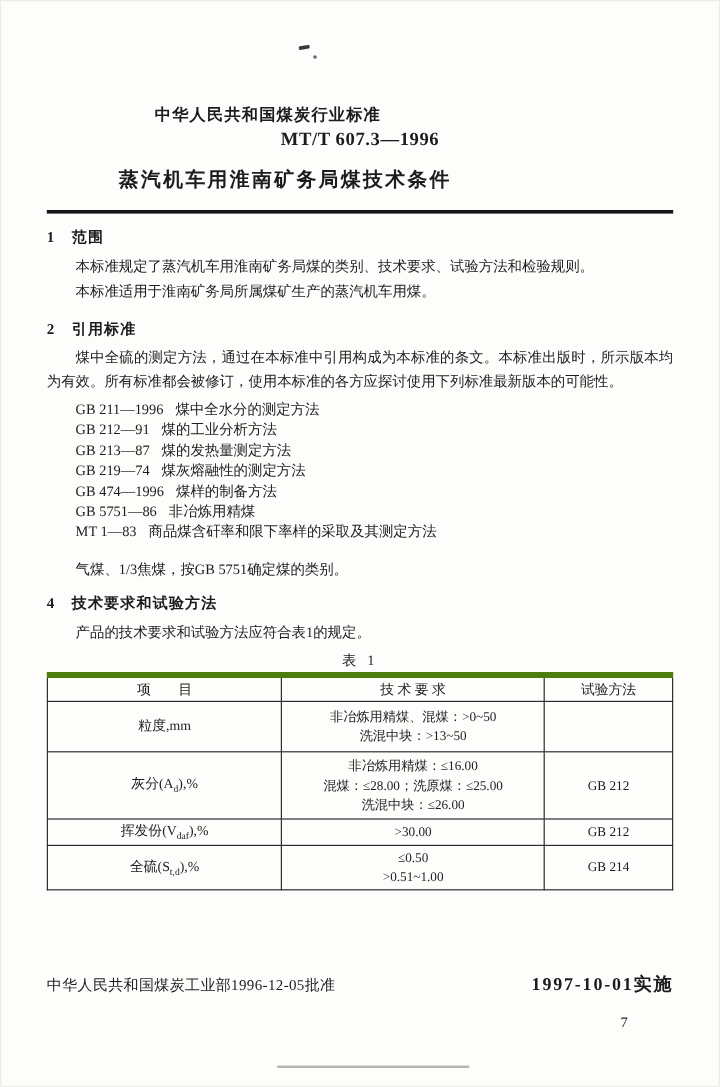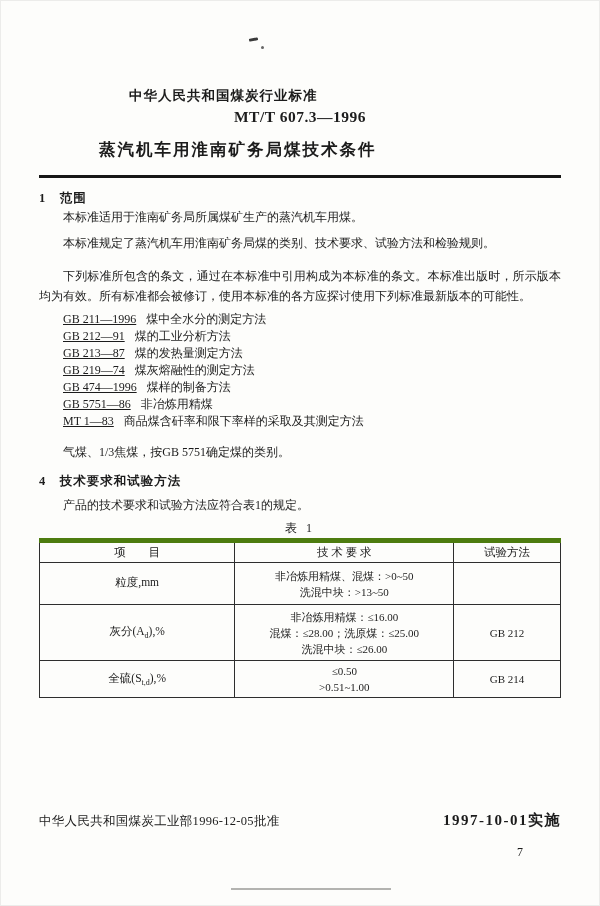--- a/index.html
+++ b/index.html
@@ -40,21 +40,21 @@
   .sec-heading { font-size: 12.5px; font-weight: bold; line-height: 17px; letter-spacing: 1px; }
   p.body {
     font-size: 12px; line-height: 21px; text-indent: 2em;
     text-align: justify; margin-top: 5px;
   }
   p.body.cont { margin-top: 0; }
   p.intro { line-height: 20px; margin-top: 5px; }
 
   .ref-list { margin: 5px 0 0 24px; }
   .ref-item { display: flex; gap: 10px; font-size: 12px; line-height: 17px; }
-  .ref-code { white-space: nowrap; text-decoration: underline; }
+  .ref-code { white-space: nowrap; }
 
   .tbl-caption { text-align: center; font-size: 12px; margin-top: 6px; line-height: 13.5px; letter-spacing: 3px; }
   table.spec { width: 100%; border-collapse: collapse; margin-top: 3px; font-size: 11px; }
   table.spec th, table.spec td {
     border: 1px solid #2e2e2e; padding: 2px 4px;
     text-align: center; vertical-align: middle; font-weight: normal;
   }
   table.spec { border-top: 5px solid #4d7c0f; }
   table.spec thead th { height: 20px; font-size: 11.5px; }
   tr.r1 td { height: 42px; }
@@ -81,26 +81,27 @@
   <div class="scan-artifact"></div>
   <div class="scan-dot"></div>
 
   <div class="std-label">中华人民共和国煤炭行业标准</div>
   <div class="std-number">MT/T 607.3—1996</div>
   <h1 class="doc-title">蒸汽机车用淮南矿务局煤技术条件</h1>
   <div class="head-rule"></div>
 
   <div class="section">
     <h2 class="sec-heading">1　范围</h2>
+    <p class="body">本标准规定了蒸汽机车用淮南矿务局煤的类别、技术要求、试验方法和检验规则。</p>
     <p class="body cont">本标准适用于淮南矿务局所属煤矿生产的蒸汽机车用煤。</p>
-    <p class="body">本标准规定了蒸汽机车用淮南矿务局煤的类别、技术要求、试验方法和检验规则。</p>
   </div>
 
   <div class="section">
-    <p class="body intro">下列标准所包含的条文，通过在本标准中引用构成为本标准的条文。本标准出版时，所示版本均为有效。所有标准都会被修订，使用本标准的各方应探讨使用下列标准最新版本的可能性。</p>
+    <h2 class="sec-heading">2　引用标准</h2>
+    <p class="body intro">煤中全硫的测定方法，通过在本标准中引用构成为本标准的条文。本标准出版时，所示版本均为有效。所有标准都会被修订，使用本标准的各方应探讨使用下列标准最新版本的可能性。</p>
     <div class="ref-list">
       <div class="ref-item">
         <span class="ref-code">GB 211—1996</span>
         <span class="ref-title">煤中全水分的测定方法</span>
       </div>
       <div class="ref-item">
         <span class="ref-code">GB 212—91</span>
         <span class="ref-title">煤的工业分析方法</span>
       </div>
       <div class="ref-item">
@@ -159,20 +160,27 @@
         </tr>
         <tr class="r2">
           <td class="item-txt"><span>灰分(A</span><sub class="sb">d</sub><span>),%</span></td>
           <td>
             <div class="rl">非冶炼用精煤：≤16.00</div>
             <div class="rl">混煤：≤28.00；洗原煤：≤25.00</div>
             <div class="rl">洗混中块：≤26.00</div>
           </td>
           <td>GB 212</td>
         </tr>
+        <tr class="r3">
+          <td class="item-txt"><span>挥发份(V</span><sub class="sb">daf</sub><span>),%</span></td>
+          <td>
+            <div class="rl">&gt;30.00</div>
+          </td>
+          <td>GB 212</td>
+        </tr>
         <tr class="r4">
           <td class="item-txt"><span>全硫(S</span><sub class="sb">t,d</sub><span>),%</span></td>
           <td>
             <div class="rl">≤0.50</div>
             <div class="rl">&gt;0.51~1.00</div>
           </td>
           <td>GB 214</td>
         </tr>
       </tbody>
     </table>

